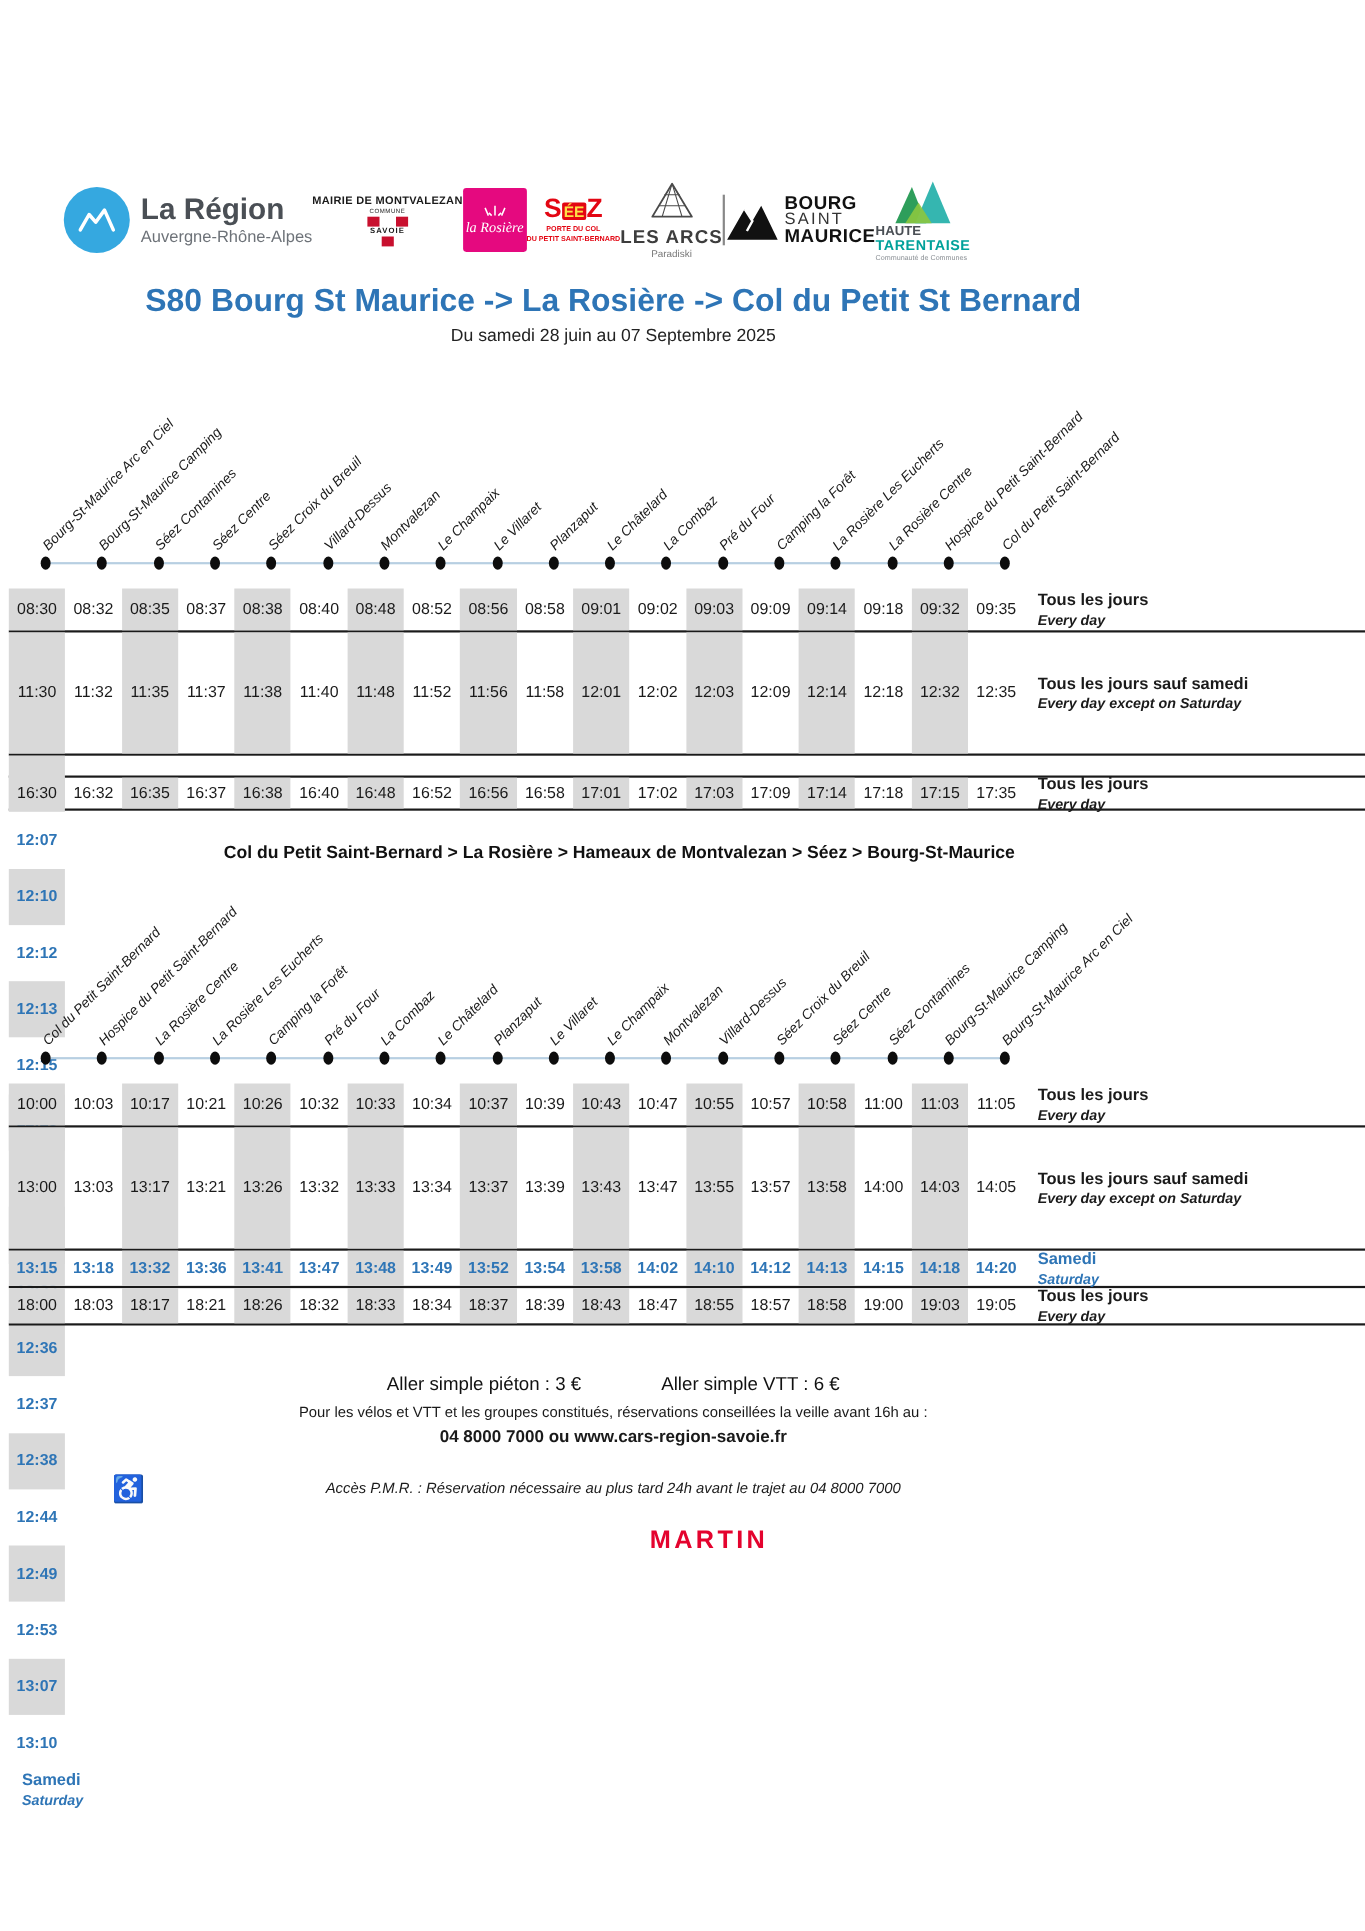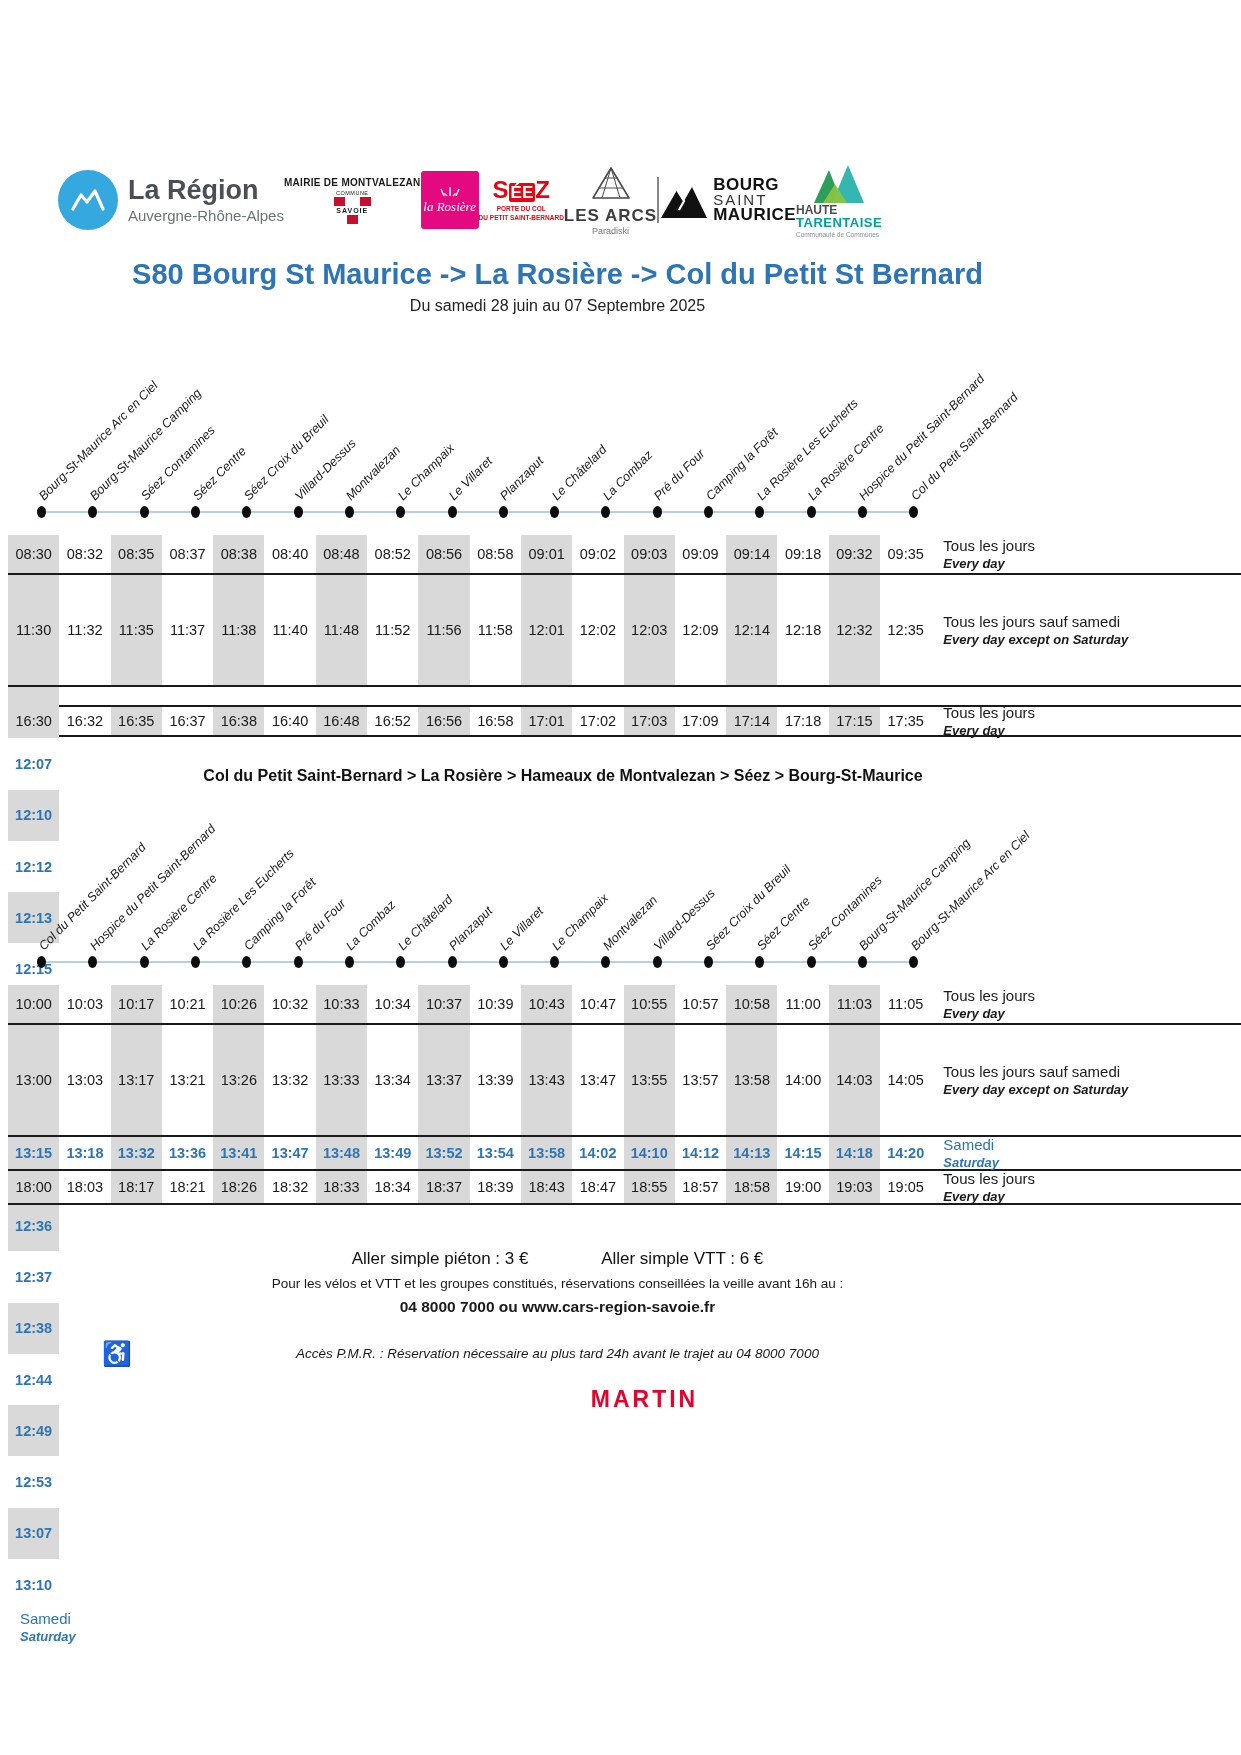--- a/index.html
+++ b/index.html
@@ -18,21 +18,21 @@
   .mairie-commune { font-size:5.5px; margin-top:2px; letter-spacing:.5px; }
   .savoie { margin-top:1px; }
   .sq-row { height:9px; line-height:0; }
   .sq-row i { display:inline-block; width:11px; height:9px; background:#c8102e; margin:0 1px; }
   .sq-row i.w { background:#fff; }
   .savoie-txt { font-size:7px; font-weight:bold; letter-spacing:1px; margin:1px 0; }
   .rosiere-tile { width:58px; height:58px; background:#e5097f; border-radius:3px; color:#fff; display:flex; flex-direction:column; align-items:center; justify-content:center; gap:2px; }
   .rosiere-name { font-family:"Liberation Serif", serif; font-style:italic; font-size:13px; }
   .logo-seez { text-align:center; }
   .seez-name { color:#e30613; font-weight:bold; font-size:24px; line-height:1; }
-  .seez-name .box { background:#e30613; color:#ffffff; font-size:17px; padding:0 2px; border-radius:2px; }
+  .seez-name .box { background:#e30613; color:#fde047; font-size:14px; padding:0 2px; border-radius:2px; }
   .seez-sub { color:#e30613; font-size:6.5px; font-weight:bold; margin-top:3px; line-height:1.3; }
   .logo-arcs { text-align:center; }
   .arcs-name { font-size:17px; font-weight:bold; color:#3d3d3d; letter-spacing:1px; line-height:1; margin-top:2px; }
   .arcs-sub { font-size:9px; color:#777; margin-top:2px; }
   .logo-divider { width:2px; height:46px; background:#888; }
   .logo-bsm { display:flex; align-items:center; gap:4px; }
   .bsm-text { line-height:.95; }
   .bsm-l1,.bsm-l3 { font-size:17px; font-weight:bold; color:#111; letter-spacing:.5px; }
   .bsm-l2 { font-size:15px; color:#333; letter-spacing:2px; }
   .logo-ht { text-align:left; }
@@ -57,21 +57,21 @@
   .station { position:absolute; bottom:0; transform:rotate(-45deg); transform-origin:0 100%; white-space:nowrap; font-size:12.5px; font-style:italic; color:#1a1a1a; }
   .routeline { position:relative; height:15px; margin-top:2px; }
   .track { position:absolute; top:6px; height:2px; background:#b7cfe2; }
   .dot { position:absolute; top:1px; width:9px; height:12px; border-radius:50%; background:#0d0d0d; }
   .rows { margin-top:15px; }
   .trow { display:flex; border-bottom:2px solid #1a1a1a; }
   .cell { flex:0 0 51.3px; width:51.3px; display:flex; align-items:center; justify-content:center; font-size:14.5px; color:#1a1a1a; }
   .cell.shade { background:#d9d9d9; }
   .trow.blue .cell { color:#2e75b6; font-weight:bold; }
   .rlabel { margin-left:12px; display:flex; flex-direction:column; justify-content:center; }
-  .rlabel .fr { font-size:15px; font-weight:normal; line-height:1.25; }
+  .rlabel .fr { font-size:15px; font-weight:bold; line-height:1.25; }
   .rlabel .en { font-size:13px; font-weight:bold; font-style:italic; line-height:1.2; }
   .trow.blue .rlabel .fr, .trow.blue .rlabel .en { color:#2e75b6; }
 
   
   .fares { margin-top:44px; font-size:17px; color:#111; }
   .fares span { margin:0 34px; }
   .free { margin-top:26px; font-style:italic; font-size:15px; }
   .resa { margin-top:7px; font-size:13.5px; }
   .phone { margin-top:7px; font-size:15.5px; font-weight:bold; }
   .pmr-row { position:relative; margin-top:28px; }

